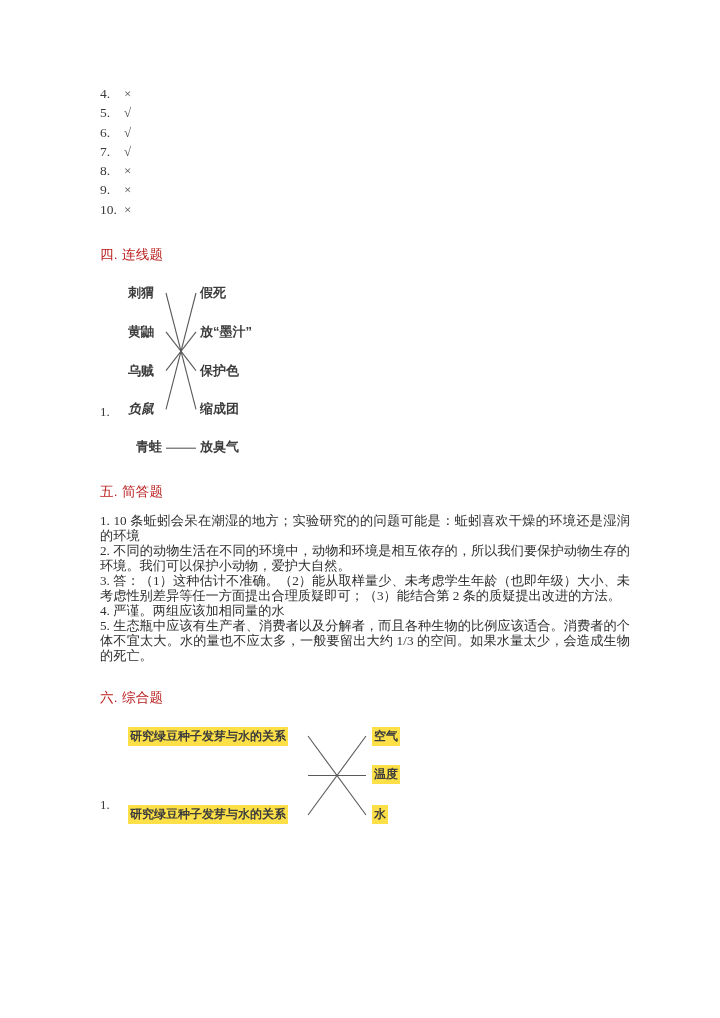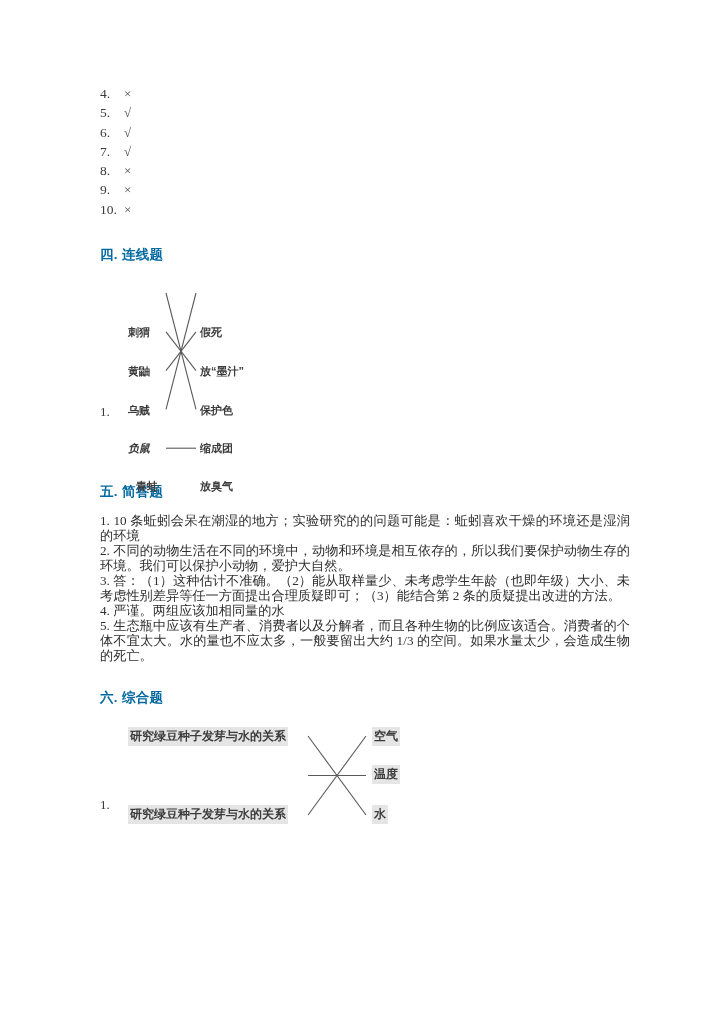--- a/index.html
+++ b/index.html
@@ -50,23 +50,23 @@
   .answer-mark {
     display: inline-block;
     margin-left: 2px;
     color: #4a4a4a;
     font-size: 13px;
   }
 
   
   .section-heading {
     font-family: "Liberation Sans", "DejaVu Sans", sans-serif;
-    font-weight: bold;
+    font-weight: normal;
     font-size: 13.5px;
-    color: #0369a1;
+    color: #b91c1c;
     letter-spacing: 0.3px;
   }
   .sec4-heading { margin-top: 27px; }
   .sec5-heading { margin-top: 25px; }
   .sec6-heading { margin-top: 26px; }
 
   
   .match-block {
     position: relative;
   }
@@ -83,40 +83,39 @@
     color: #3c3c3c;
     white-space: nowrap;
   }
 
   
   #diagram-animals {
     margin-top: 14px;
     height: 180px;
   }
   #diagram-animals .match-label {
-    font-size: 11px;
-    margin-top: 41px;
+    font-size: 13px;
   }
   #diagram-animals .match-index {
     left: 0px;
     top: 126px;
   }
 
   
   #diagram-beans {
     margin-top: 16px;
     height: 108px;
   }
   #diagram-beans .match-label {
     font-size: 12px;
     background: #eceaea;
     padding: 1px 2px;
   }
   #diagram-beans .match-label.plain {
-    background: #e5e5e5;
+    background: #fde047;
   }
   #diagram-beans .match-index {
     left: 0px;
     top: 74px;
   }
 
   
   .answers-body {
     margin-top: 12px;
   }

